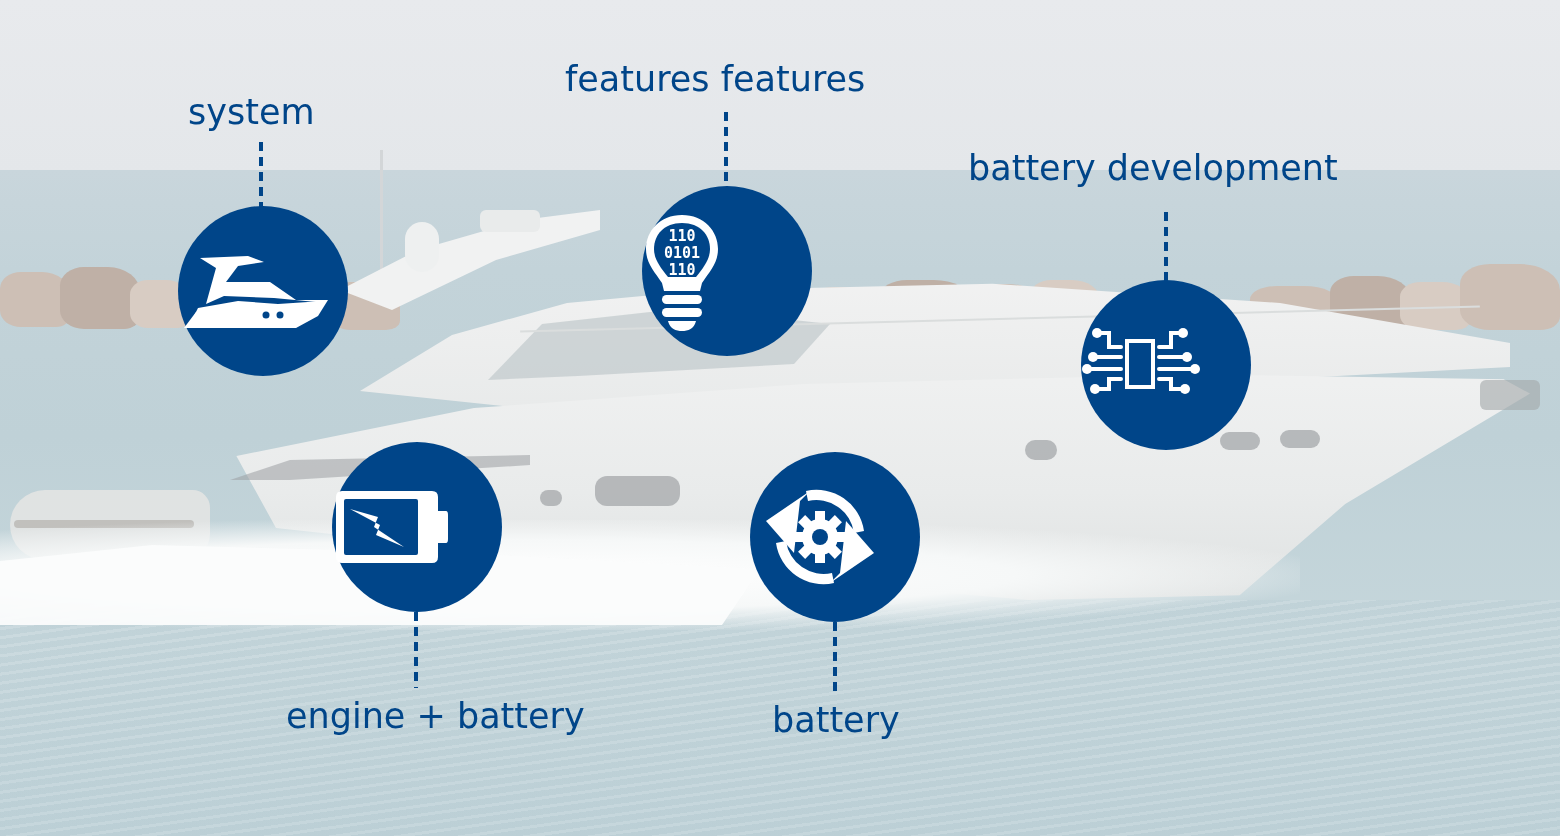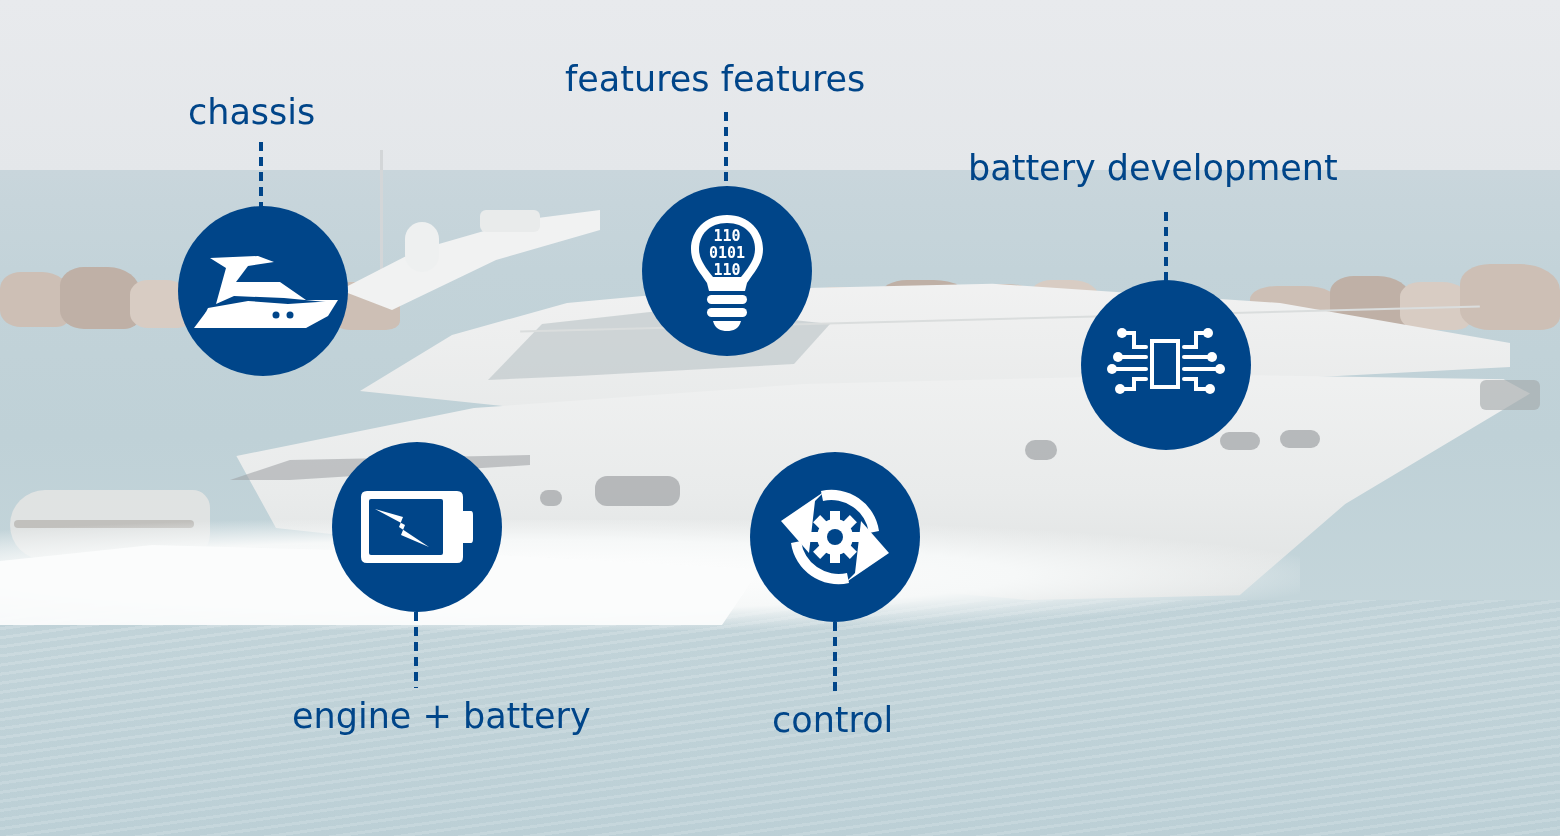--- a/index.html
+++ b/index.html
@@ -34,21 +34,21 @@
   .rail { position:absolute; left:520px; top:318px; width:960px; height:2px; background:#dadddd; transform:rotate(-1.5deg); }
   .wake { position:absolute; left:0; top:520px; width:1300px; height:110px;
           background:radial-gradient(ellipse at 40% 50%, #ffffff 0%, #f6f8f8 45%, rgba(240,244,245,0) 75%); }
   .wake2 { position:absolute; left:0; top:545px; width:760px; height:80px; background:#fbfcfc;
            clip-path: polygon(0 20%, 20% 0, 60% 10%, 100% 30%, 95% 100%, 0 100%); opacity:.95; }
   .tender { position:absolute; left:10px; top:490px; width:200px; height:70px; background:#e3e4e3; border-radius:40px 20px 30px 40px; opacity:.9; }
   .tender-stripe { position:absolute; left:14px; top:520px; width:180px; height:8px; background:#b4b1ad; opacity:.7; border-radius:4px; }
   .bowguard { position:absolute; left:1480px; top:380px; width:60px; height:30px; background:#a2a6a8; border-radius:6px; opacity:.6; }
 
   
-  .badge { position:absolute; border-radius:50%; background:#004589; display:flex; align-items:center; justify-content:center; }
+  .badge { position:absolute; border-radius:50%; background:#004589; display:flex; align-items:center; }
   .badge svg { display:block; }
   .label { position:absolute; color:#004589; font-family:"DejaVu Sans","Liberation Sans",sans-serif; font-size:35px; white-space:nowrap; letter-spacing:0px; }
   .dash { position:absolute; width:4px; background:repeating-linear-gradient(180deg,#004589 0 9px, transparent 9px 15px); }
 </style>
 </head>
 <body>
 
 <div class="scene">
   <div class="sky"></div>
   <div class="sea"></div>
@@ -82,21 +82,21 @@
   <div class="porthole" style="left:595px;top:476px;width:85px;height:30px"></div>
   <div class="porthole" style="left:1025px;top:440px;width:32px;height:20px"></div>
   <div class="porthole" style="left:1220px;top:432px;width:40px;height:18px"></div>
   <div class="porthole" style="left:1280px;top:430px;width:40px;height:18px"></div>
   <div class="bowguard"></div>
   <div class="wake"></div>
   <div class="wake2"></div>
 </div>
 
 <div>
-  <div class="label" style="left:188px;top:92px">chassis</div>
+  <div class="label" style="left:188px;top:92px">system</div>
   <div class="dash" style="left:259px;top:142px;height:66px"></div>
   <div class="badge" style="left:178px;top:206px;width:170px;height:170px">
     <svg width="150" height="90" viewBox="0 0 150 90">
       <path d="M22 12 L70 10 L86 16 L60 20 L48 36 L92 36 L118 54 L150 54 L140 70 L118 82 L6 82 L18 66 L46 58 L96 60 L118 68 L138 56 L96 52 L46 50 L28 58 L38 22 Z" fill="#ffffff"></path>
       <path d="M10 82 L20 62 L60 55 L100 58 L145 55 L130 72 L110 82 Z" fill="#ffffff"></path>
       <circle cx="88" cy="69" r="3.5" fill="#004589"></circle>
       <circle cx="102" cy="69" r="3.5" fill="#004589"></circle>
     </svg>
   </div>
 </div>
@@ -150,21 +150,21 @@
 
 <div>
   <div class="badge" style="left:332px;top:442px;width:170px;height:170px">
     <svg width="120" height="80" viewBox="0 0 120 80">
       <path d="M4 10 Q4 4 10 4 L100 4 Q106 4 106 10 L106 24 L114 24 Q116 24 116 28 L116 52 Q116 56 114 56 L106 56 L106 70 Q106 76 100 76 L10 76 Q4 76 4 70 Z" fill="#ffffff"></path>
       <rect x="12" y="12" width="74" height="56" rx="2" fill="#004589"></rect>
       <path d="M18 22 L46 30 L42 40 L72 60 L44 48 L48 38 Z" fill="#ffffff"></path>
     </svg>
   </div>
   <div class="dash" style="left:414px;top:612px;height:76px"></div>
-  <div class="label" style="left:292px;top:696px">engine + battery</div>
+  <div class="label" style="left:286px;top:696px">engine + battery</div>
 </div>
 
 <div>
   <div class="badge" style="left:750px;top:452px;width:170px;height:170px">
     <svg width="140" height="140" viewBox="0 0 140 140">
       <path d="M56 24 A48 48 0 0 1 114 64 L104 66 A38 38 0 0 0 58 34 Z" fill="#ffffff"></path>
       <path d="M84 116 A48 48 0 0 1 26 76 L36 74 A38 38 0 0 0 82 106 Z" fill="#ffffff"></path>
       <path d="M60 24 L50 34 L44 86 L16 54 Z" fill="#ffffff"></path>
       <path d="M80 116 L90 106 L96 54 L124 86 Z" fill="#ffffff"></path>
       <g transform="translate(70 70)" fill="#ffffff">
@@ -175,14 +175,14 @@
         <rect x="16" y="-5" width="10" height="10"></rect>
         <rect x="-5" y="-26" width="10" height="10" transform="rotate(45)"></rect>
         <rect x="-5" y="16" width="10" height="10" transform="rotate(45)"></rect>
         <rect x="-26" y="-5" width="10" height="10" transform="rotate(45)"></rect>
         <rect x="16" y="-5" width="10" height="10" transform="rotate(45)"></rect>
       </g>
       <circle cx="70" cy="70" r="8" fill="#004589"></circle>
     </svg>
   </div>
   <div class="dash" style="left:833px;top:622px;height:74px"></div>
-  <div class="label" style="left:772px;top:700px">control</div>
+  <div class="label" style="left:772px;top:700px">battery</div>
 </div>
 
 </body></html>

